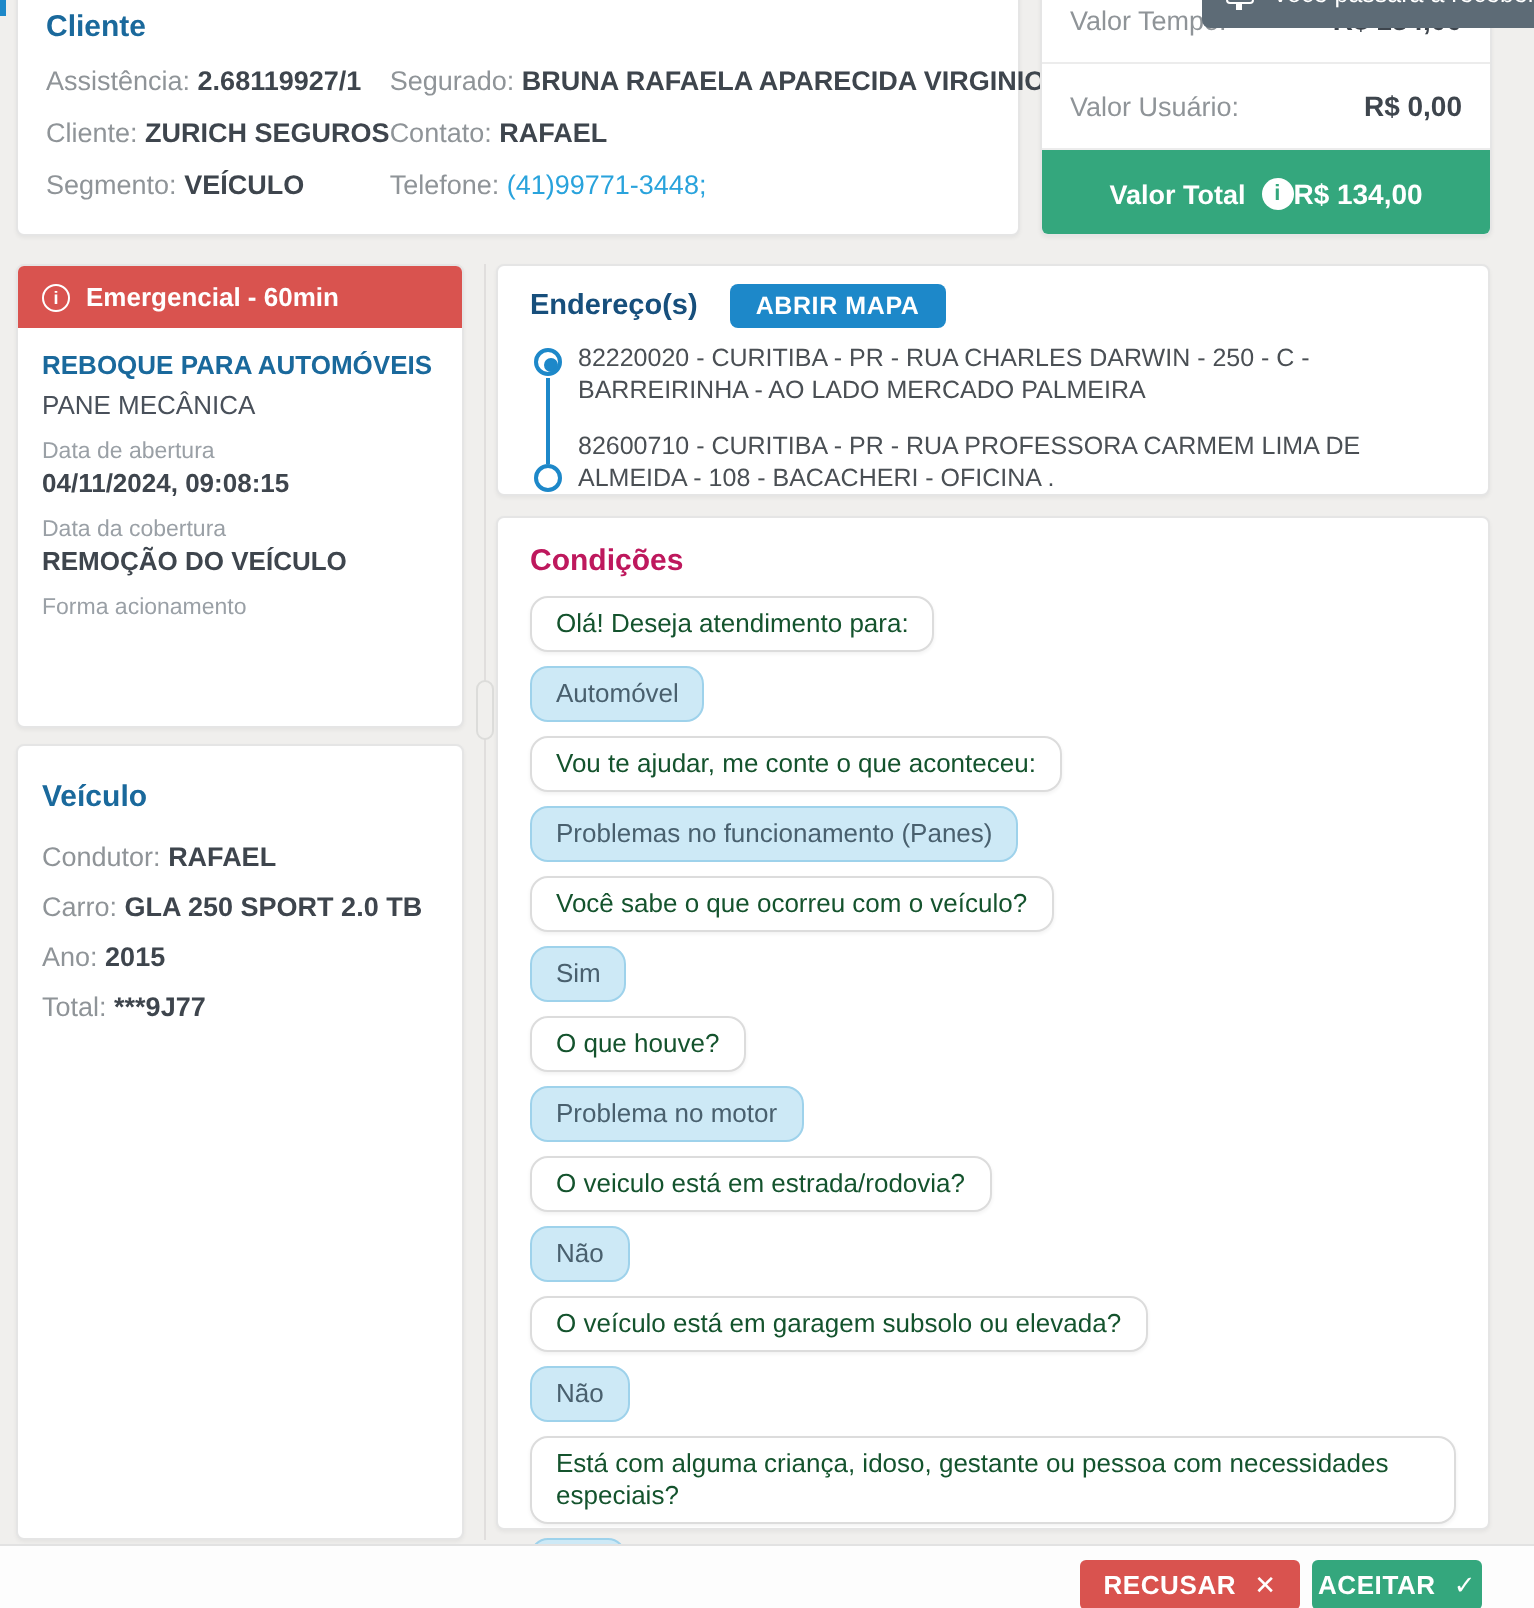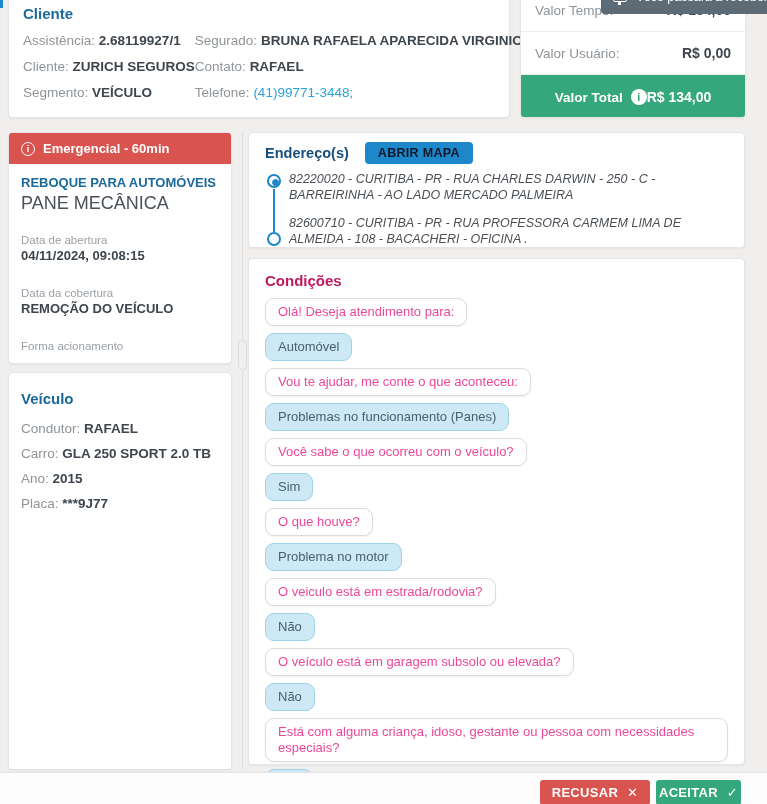--- a/index.html
+++ b/index.html
@@ -44,59 +44,59 @@
 
   
   #servico-card { left:8px; top:132px; width:224px; height:232px; }
   #servico-header { height:31px; background:#d9534f; border-radius:3px 3px 0 0; color:#fff;
                     display:flex; align-items:center; gap:8px; padding:0 12px; font-size:13px; font-weight:700; }
   .info-ring { display:inline-flex; width:14px; height:14px; border:1.4px solid #fff; border-radius:50%;
                color:#fff; font-size:9px; font-weight:700; align-items:center; justify-content:center;
                font-style:normal; flex:0 0 auto; }
   #servico-body { padding:11px 8px 0 12px; }
   .service-name { color:#1a699c; font-size:13px; font-weight:700; line-height:16px; }
-  .service-sub { color:#49505a; font-size:18px; line-height:16px; margin-top:4px; }
-  .svc-group { margin-top:22px; }
+  .service-sub { color:#49505a; font-size:13px; line-height:16px; margin-top:4px; }
+  .svc-group { margin-top:8px; }
   .svc-label { color:#9aa0a6; font-size:11.5px; line-height:14px; }
   .svc-value { color:#3e454d; font-size:13px; font-weight:700; line-height:17px; }
 
   
   #veiculo-card { left:8px; top:372px; width:224px; height:398px; padding:17px 12px 0 12px; }
   #veiculo-card .field-row { line-height:25px; }
   #veiculo-fields { margin-top:9px; }
 
   
   #splitter-line { position:absolute; left:242px; top:132px; width:1px; height:638px; background:#e0dedd; }
   #splitter-handle { position:absolute; left:238px; top:340px; width:9px; height:30px; background:#f0efed;
                      border:1px solid #dcdcda; border-radius:5px; cursor:col-resize; }
 
   
   #enderecos-card { left:248px; top:132px; width:497px; height:116px; padding:9px 16px 0 16px; }
   #enderecos-header { display:flex; align-items:center; gap:16px; }
   #enderecos-title { color:#174f7c; font-size:14.5px; font-weight:700; }
-  #abrir-mapa-btn { background:#1d88c9; color:#0f172a; font-size:12.5px; font-weight:700; border:none;
+  #abrir-mapa-btn { background:#1d88c9; color:#ffffff; font-size:12.5px; font-weight:700; border:none;
                     border-radius:4px; padding:4px 13px; letter-spacing:.3px; cursor:pointer;
                     font-family:inherit;text-align:right; }
   #route { position:relative; margin-top:8px; }
-  .addr-text { margin-left:24px; color:#4a4f54; font-size:12.5px; line-height:15.5px; width:440px;font-style:italic; }
+  .addr-text { margin-left:24px; color:#4a4f54; font-size:12.5px; line-height:15.5px; width:440px; }
   .addr-text + .addr-text { margin-top:13px; }
   .dot-origin { position:absolute; left:2px; top:2px; width:14px; height:14px; border:2px solid #1d88c9;
                 border-radius:50%; background:#fff; }
   .dot-origin::after { content:""; position:absolute; left:2.5px; top:2.5px; width:5px; height:5px;
                        border:1px solid #1d88c9; background:#1d88c9; border-radius:50%; }
   .dot-dest { position:absolute; left:2px; top:60px; width:14px; height:14px; border:2px solid #1d88c9;
               border-radius:50%; background:#fff; }
   .route-line { position:absolute; left:8px; top:17px; width:2px; height:43px; background:#1d88c9; }
 
   
   #condicoes-card { left:248px; top:258px; width:497px; height:507px; padding:13px 16px 0 16px; }
   #condicoes-title { color:#be185d; font-size:15px; font-weight:700; margin-bottom:9px; }
   .msg { display:table; font-size:13px; line-height:16px; padding:5px 12px; border-radius:9px;
          margin-bottom:7px; }
-  .msg.q { background:#fff; border:1px solid #dcdcdc; color:#ec4899; box-shadow:0 1px 2px rgba(0,0,0,.06); }
+  .msg.q { background:#fff; border:1px solid #dcdcdc; color:#14532d; box-shadow:0 1px 2px rgba(0,0,0,.06); }
   .msg.a { background:#cde9f6; border:1px solid #9ed2eb; color:#49606e; }
 
   
   #footer { position:absolute; left:0; top:772px; width:767px; height:48px; background:#fdfdfd;
             border-top:1px solid #e2e2e2; }
   .footer-btn { position:absolute; top:7px; height:25px; border:none; border-radius:3px; color:#fff;
                 font-size:13px; font-weight:700; display:flex; align-items:center; justify-content:center;
                 gap:9px; letter-spacing:.3px; cursor:pointer; font-family:inherit; }
   #recusar-btn { left:540px; width:110px; background:#d9534f; }
   #aceitar-btn { left:656px; width:85px; background:#34a77d; }
@@ -199,21 +199,21 @@
       </div>
       <div class="field-row">
         <span class="field-label">Carro:</span>
         <span class="field-value">GLA 250 SPORT 2.0 TB</span>
       </div>
       <div class="field-row">
         <span class="field-label">Ano:</span>
         <span class="field-value">2015</span>
       </div>
       <div class="field-row">
-        <span class="field-label">Placa:</span>
+        <span class="field-label">Total:</span>
         <span class="field-value">***9J77</span>
       </div>
     </div>
   </div>
 
   <div id="splitter-line"></div>
   <div id="splitter-handle"></div>
 
   <div class="card" id="enderecos-card">
     <div id="enderecos-header">

